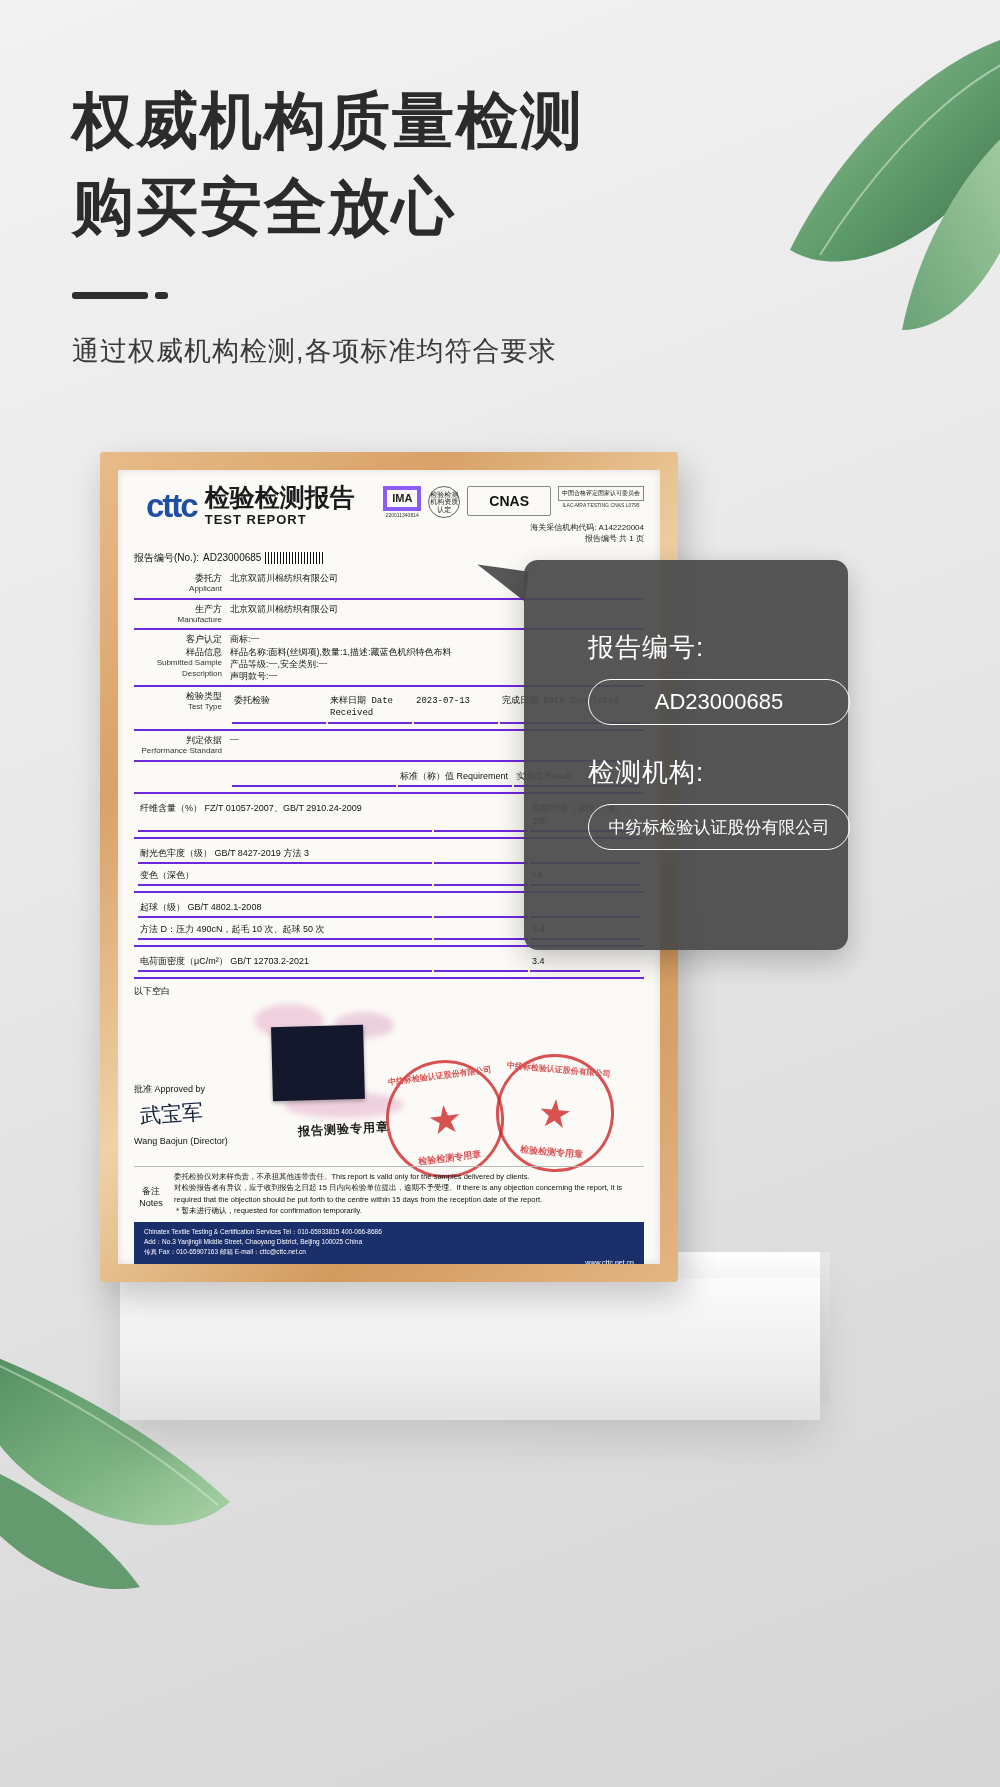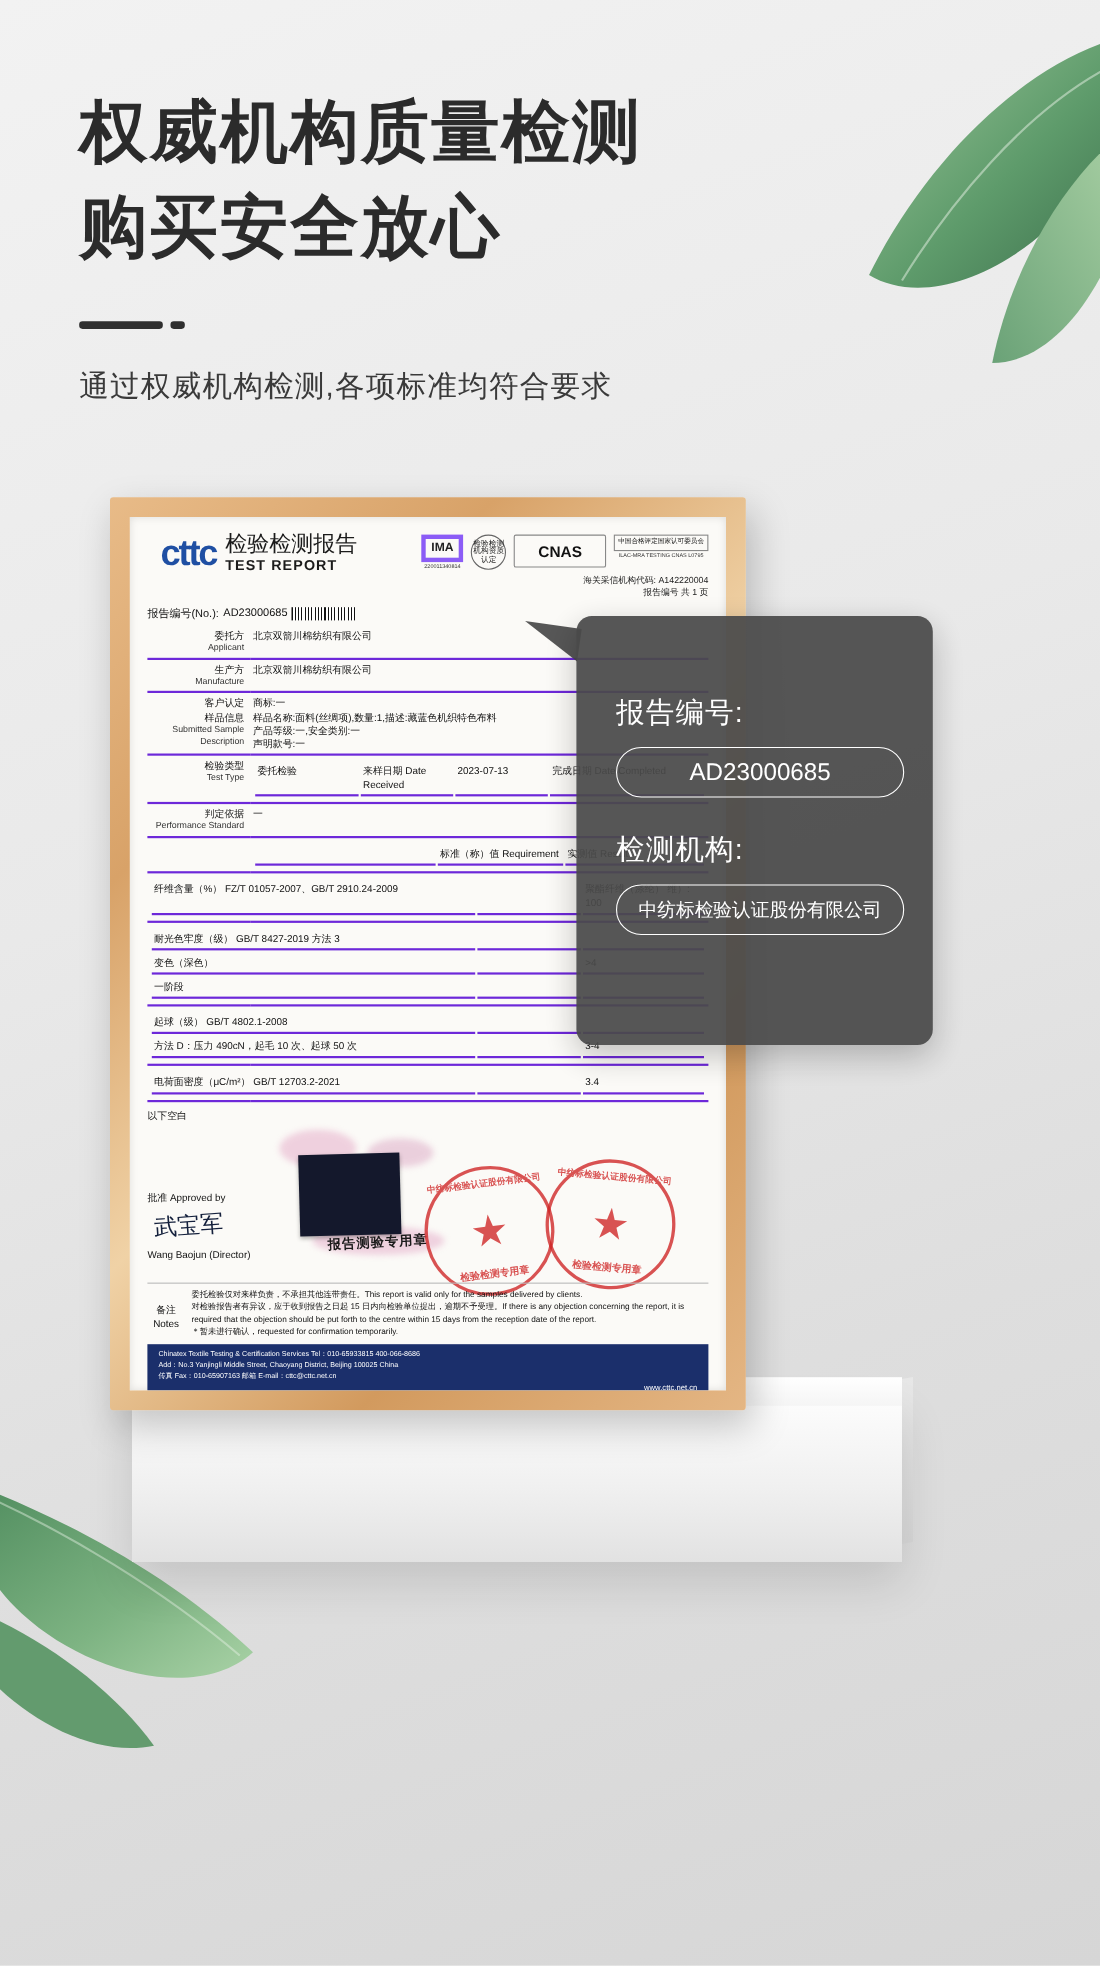--- a/index.html
+++ b/index.html
@@ -143,22 +143,22 @@
     gap: 8px;
   }
   .cttc-mark {
     font-size: 33px;
     font-weight: bold;
     color: #1f4fa3;
     letter-spacing: -2px;
     line-height: 1;
   }
   .rep-title-cn {
-    font-size: 20px;
-    font-weight: normal;
+    font-size: 25px;
+    font-weight: bold;
     color: #1b1b1b;
     line-height: 1.1;
   }
   .rep-title-en {
     font-size: 13px;
     font-weight: bold;
     color: #1b1b1b;
     letter-spacing: 1px;
   }
   .badges {
@@ -415,21 +415,21 @@
     top: 568px;
     width: 0;
     height: 0;
     border-top: 30px solid #4a4a4a;
     border-left: 52px solid transparent;
     opacity: .93;
     transform: rotate(8deg);
   }
   .callout-inner {
     position: absolute;
-    left: 560px;
+    left: 588px;
     top: 630px;
     width: 262px;
   }
   .co-label {
     font-size: 26px;
     color: #ffffff;
     margin-bottom: 14px;
     letter-spacing: 1px;
   }
   .co-pill {
@@ -564,21 +564,21 @@
           <div>产品等级:一,安全类别:一</div>
           <div>声明款号:一</div>
         </td>
       </tr>
       <tr>
         <td class="lbl">
           <span class="cn">检验类型</span>
           <span class="en">Test Type</span>
         </td>
         <td>
-          <table style="width:100%;font-size:9px;">
+          <table style="width:100%;font-size:9px;font-family:Liberation Mono, monospace;">
             <tbody>
                   <tr>
               <td style="width:90px;">委托检验</td>
               <td style="width:80px;">
                 <span class="cn">来样日期</span>
                 <span class="en">Date Received</span>
               </td>
               <td style="width:80px;">2023-07-13</td>
               <td>
                 <span class="cn">完成日期</span>
@@ -636,25 +636,20 @@
                   <tr>
                     <td style="width:290px;">耐光色牢度（级）  GB/T 8427-2019 方法 3</td>
                 <td style="width:90px;"></td>
                     <td></td>
                   </tr>
             <tr>
                     <td>变色（深色）</td>
                 <td></td>
                 <td>&gt;4</td>
                   </tr>
-            <tr>
-                    <td>一阶段</td>
-                <td></td>
-                    <td></td>
-                  </tr>
           </tbody>
               </table>
         </td>
       </tr>
       <tr>
         <td colspan="2">
           <table style="width:100%;font-size:9px;">
             <tbody>
                   <tr>
                     <td style="width:290px;">起球（级）  GB/T 4802.1-2008</td>

